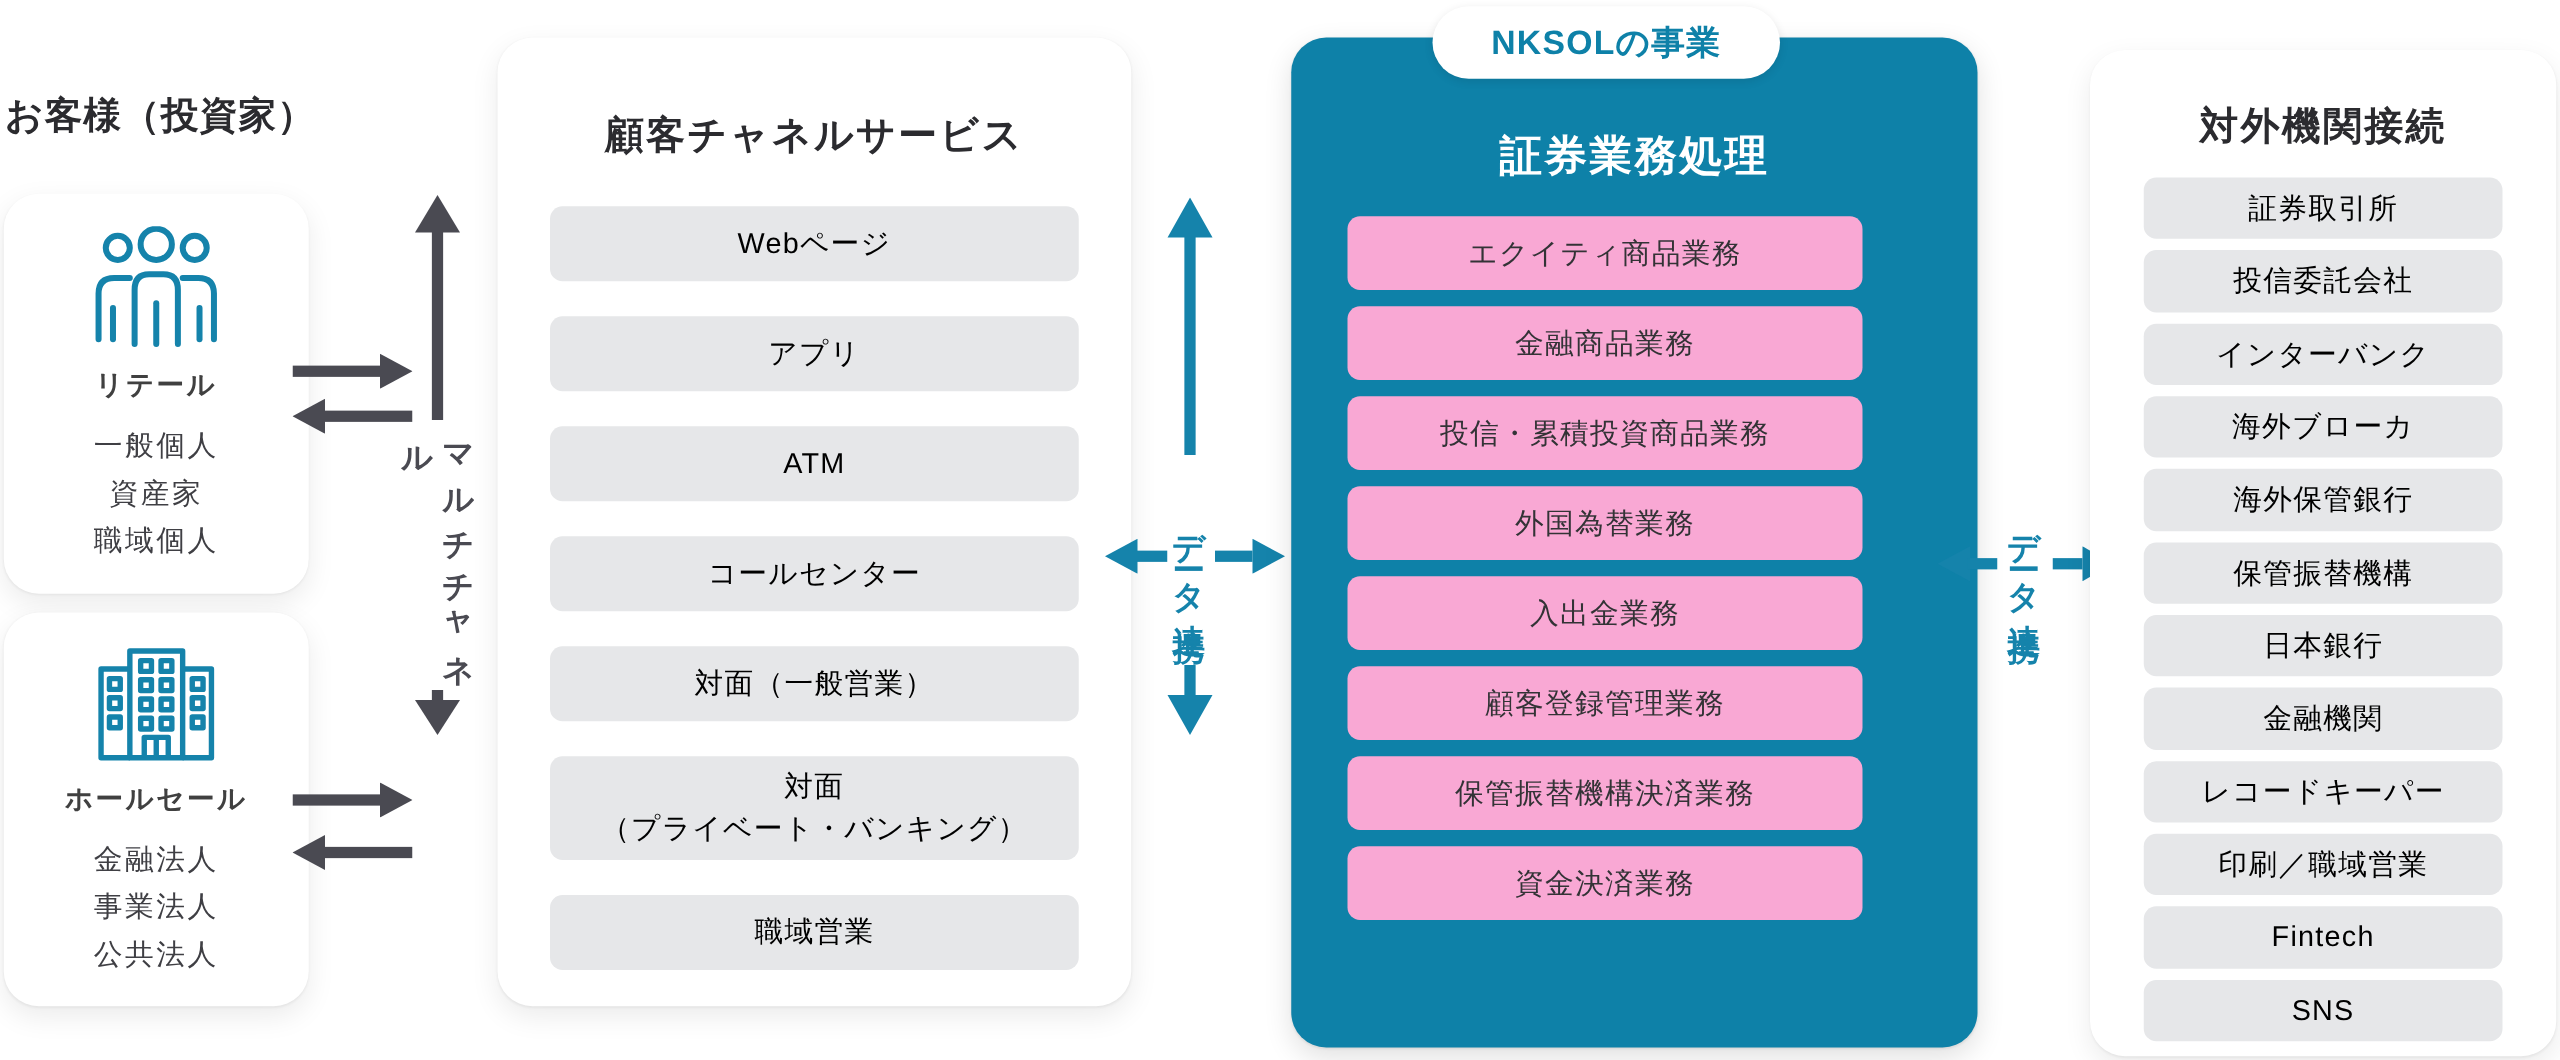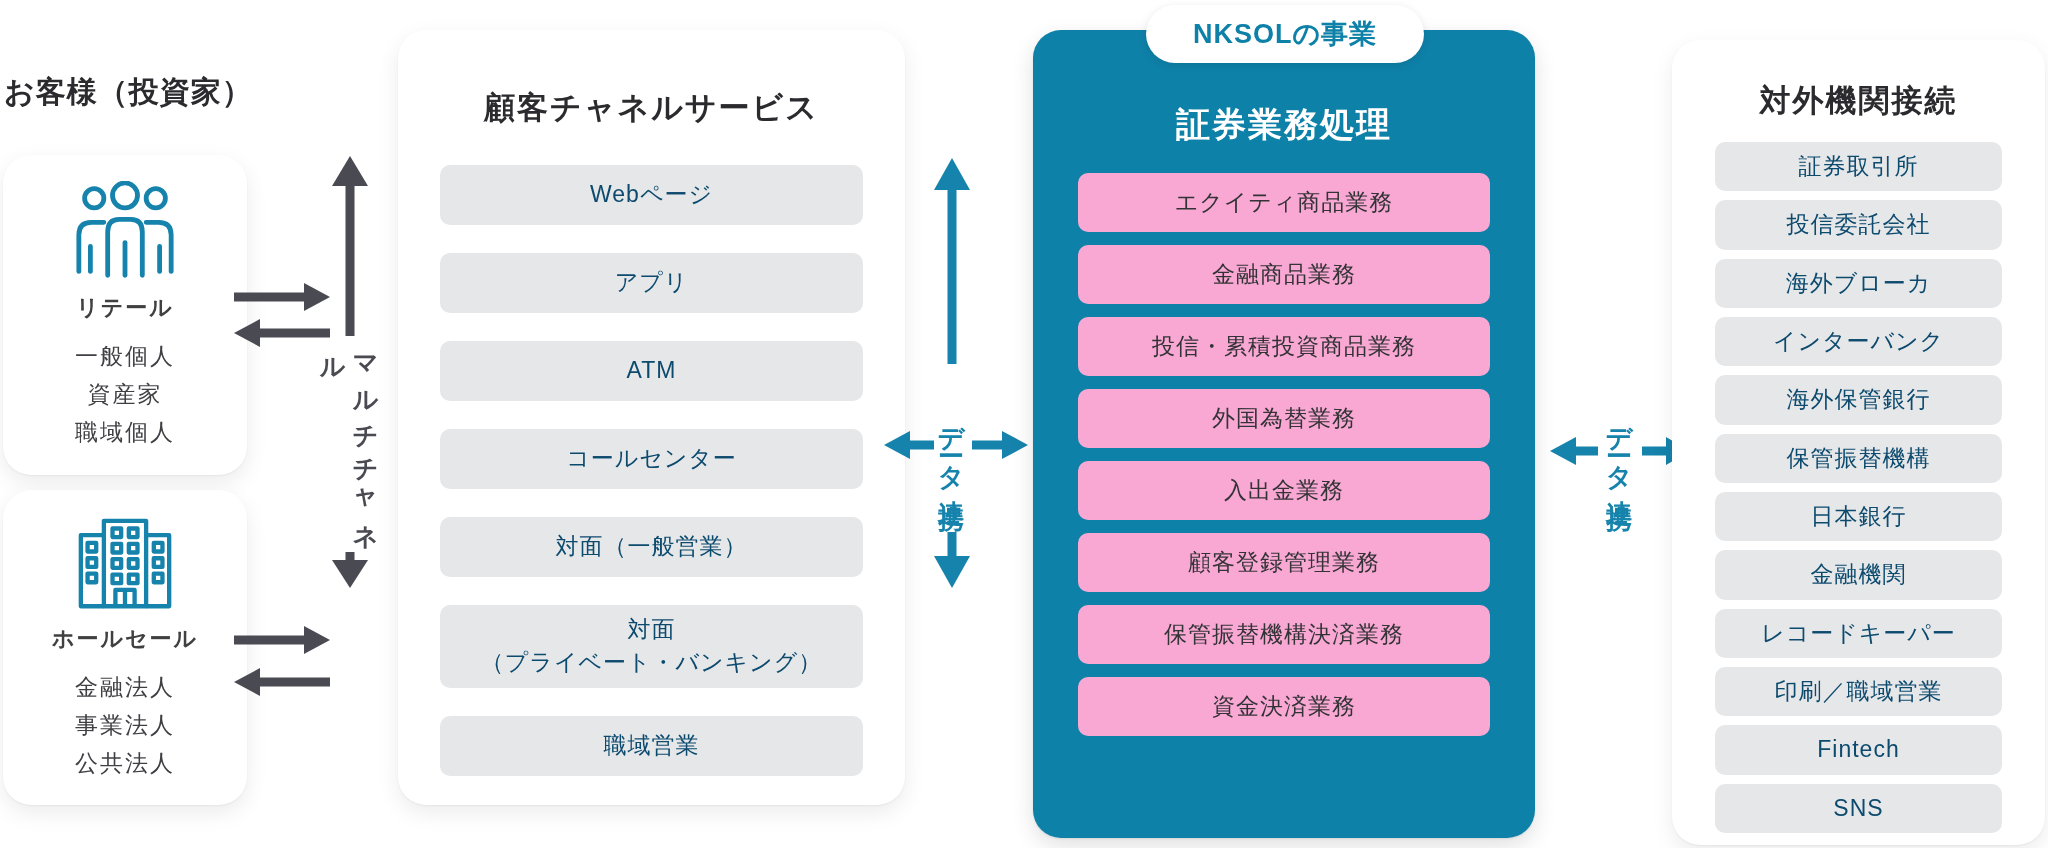--- a/index.html
+++ b/index.html
@@ -24,21 +24,21 @@
   .cust-label{font-weight:bold;font-size:22px;color:#404040;margin-top:12px;letter-spacing:2px;}
   .members{margin-top:14px;display:flex;flex-direction:column;align-items:center;}
   .member{font-size:23px;line-height:38px;color:#3f3f44;letter-spacing:2px;}
   
   .pill-list{position:absolute;display:flex;flex-direction:column;}
   .pill{
     display:flex;align-items:center;justify-content:center;border-radius:10px;
     box-sizing:border-box;padding:8px 10px;text-align:center;white-space:pre-line;
     font-size:23px;line-height:1.45;letter-spacing:1px;
   }
-  .gray-pill{background:#e6e7e9;color:#0c4a6e;}
+  .gray-pill{background:#e6e7e9;color:#000000;}
   .white-pill{background:#f9a8d4;color:#333336;}
   .channel-list{left:42px;width:423px;top:135px;gap:28px;}
   .channel-list .pill{min-height:60px;}
   .securities-list{left:45px;width:412px;top:143px;gap:13px;}
   .securities-list .pill{min-height:59px;}
   .external-list{left:43px;width:287px;top:102px;gap:9px;}
   .external-list .pill{min-height:46px;}
   
   .securities-card{background:#0e81a8;box-shadow:0 1px 2px rgba(0,0,0,.08),0 8px 22px rgba(0,0,0,.12);}
   .securities-title{color:#ffffff;font-size:34px;}
@@ -173,21 +173,21 @@
   </svg>
   <svg class="arrow" style="left:884px;top:431px;" width="50" height="28">
     <polygon points="0,14 26,0 26,28" fill="#1583ab"></polygon>
       <rect x="24" y="9.5" width="26" height="9" fill="#1583ab"></rect>
   </svg>
   <svg class="arrow" style="left:972px;top:431px;" width="56" height="28">
     <rect x="0" y="9.5" width="30" height="9" fill="#1583ab"></rect>
       <polygon points="30,0 56,14 30,28" fill="#1583ab"></polygon>
   </svg>
 
-  <div class="card securities-card" style="left:1033px;top:30px;width:502px;height:808px;">
+  <div class="card securities-card" style="left:1033px;top:30px;width:502px;height:808px;padding-left:47px;">
     <div class="card-title securities-title" style="top:72px;">証券業務処理</div>
     <div class="pill-list securities-list">
 
     <div class="pill white-pill">エクイティ商品業務</div>
         <div class="pill white-pill">金融商品業務</div>
         <div class="pill white-pill">投信・累積投資商品業務</div>
         <div class="pill white-pill">外国為替業務</div>
         <div class="pill white-pill">入出金業務</div>
         <div class="pill white-pill">顧客登録管理業務</div>
         <div class="pill white-pill">保管振替機構決済業務</div>
@@ -205,22 +205,22 @@
     <rect x="0" y="9.5" width="24" height="9" fill="#1583ab"></rect>
       <polygon points="24,0 48,14 24,28" fill="#1583ab"></polygon>
   </svg>
 
   <div class="card" style="left:1672px;top:40px;width:373px;height:805px;">
     <div class="card-title" style="top:40px;">対外機関接続</div>
     <div class="pill-list external-list">
 
     <div class="pill gray-pill">証券取引所</div>
         <div class="pill gray-pill">投信委託会社</div>
+        <div class="pill gray-pill">インターバンク</div>
         <div class="pill gray-pill">海外ブローカ</div>
-        <div class="pill gray-pill">インターバンク</div>
         <div class="pill gray-pill">海外保管銀行</div>
         <div class="pill gray-pill">保管振替機構</div>
         <div class="pill gray-pill">日本銀行</div>
         <div class="pill gray-pill">金融機関</div>
         <div class="pill gray-pill">レコードキーパー</div>
         <div class="pill gray-pill">印刷／職域営業</div>
         <div class="pill gray-pill">Fintech</div>
         <div class="pill gray-pill">SNS</div>
       </div>
   </div>

